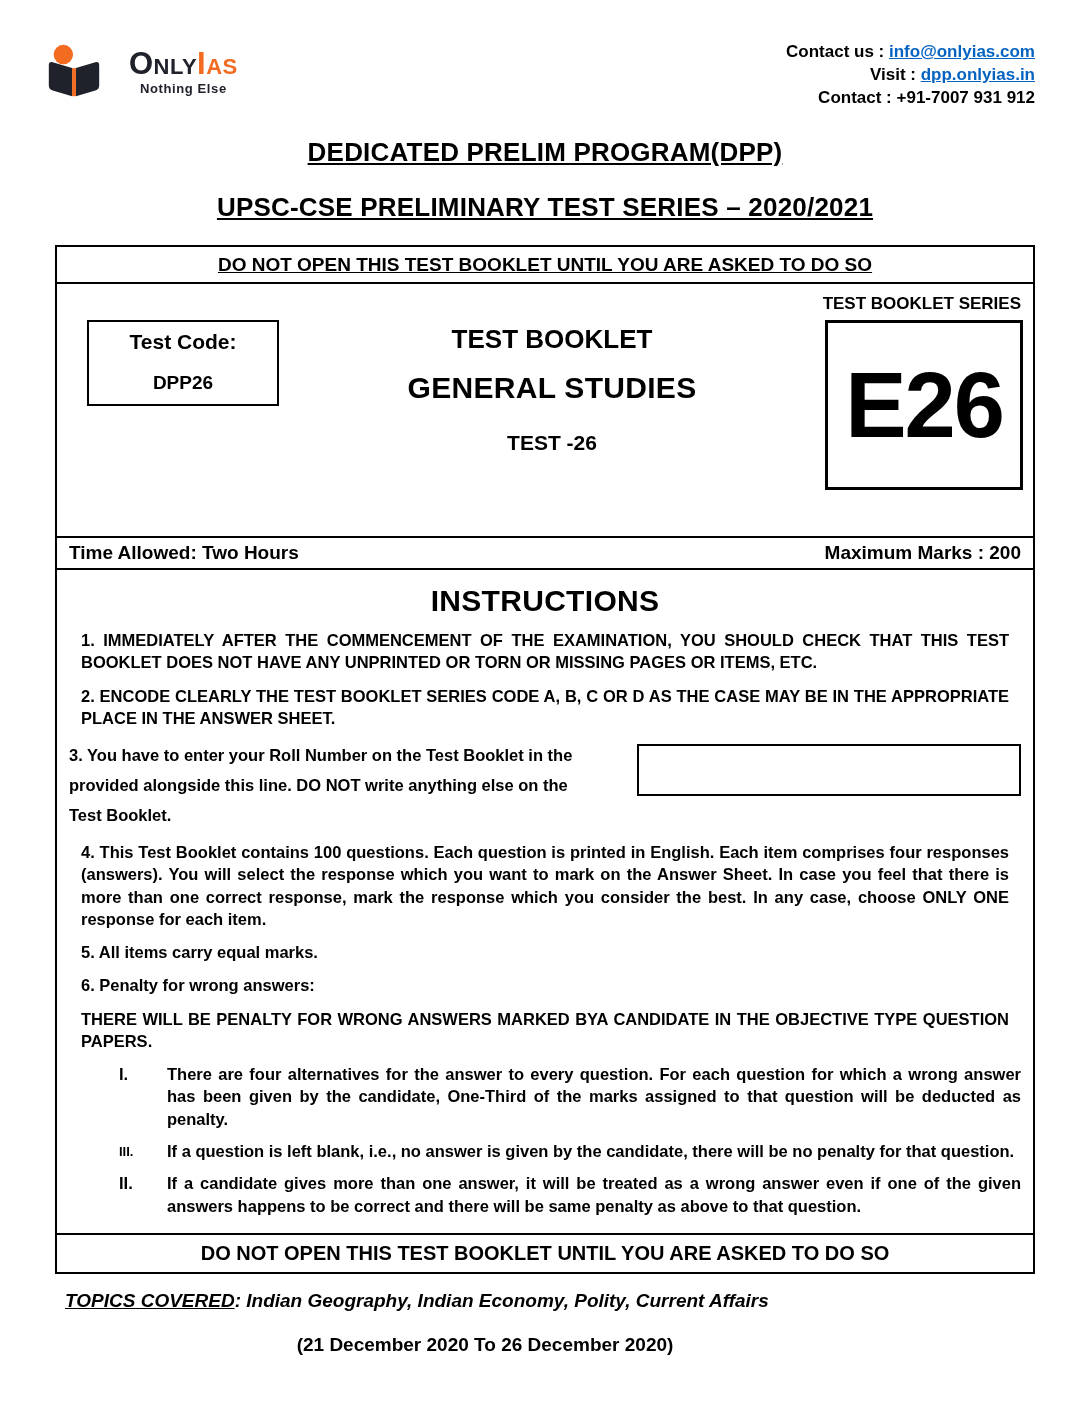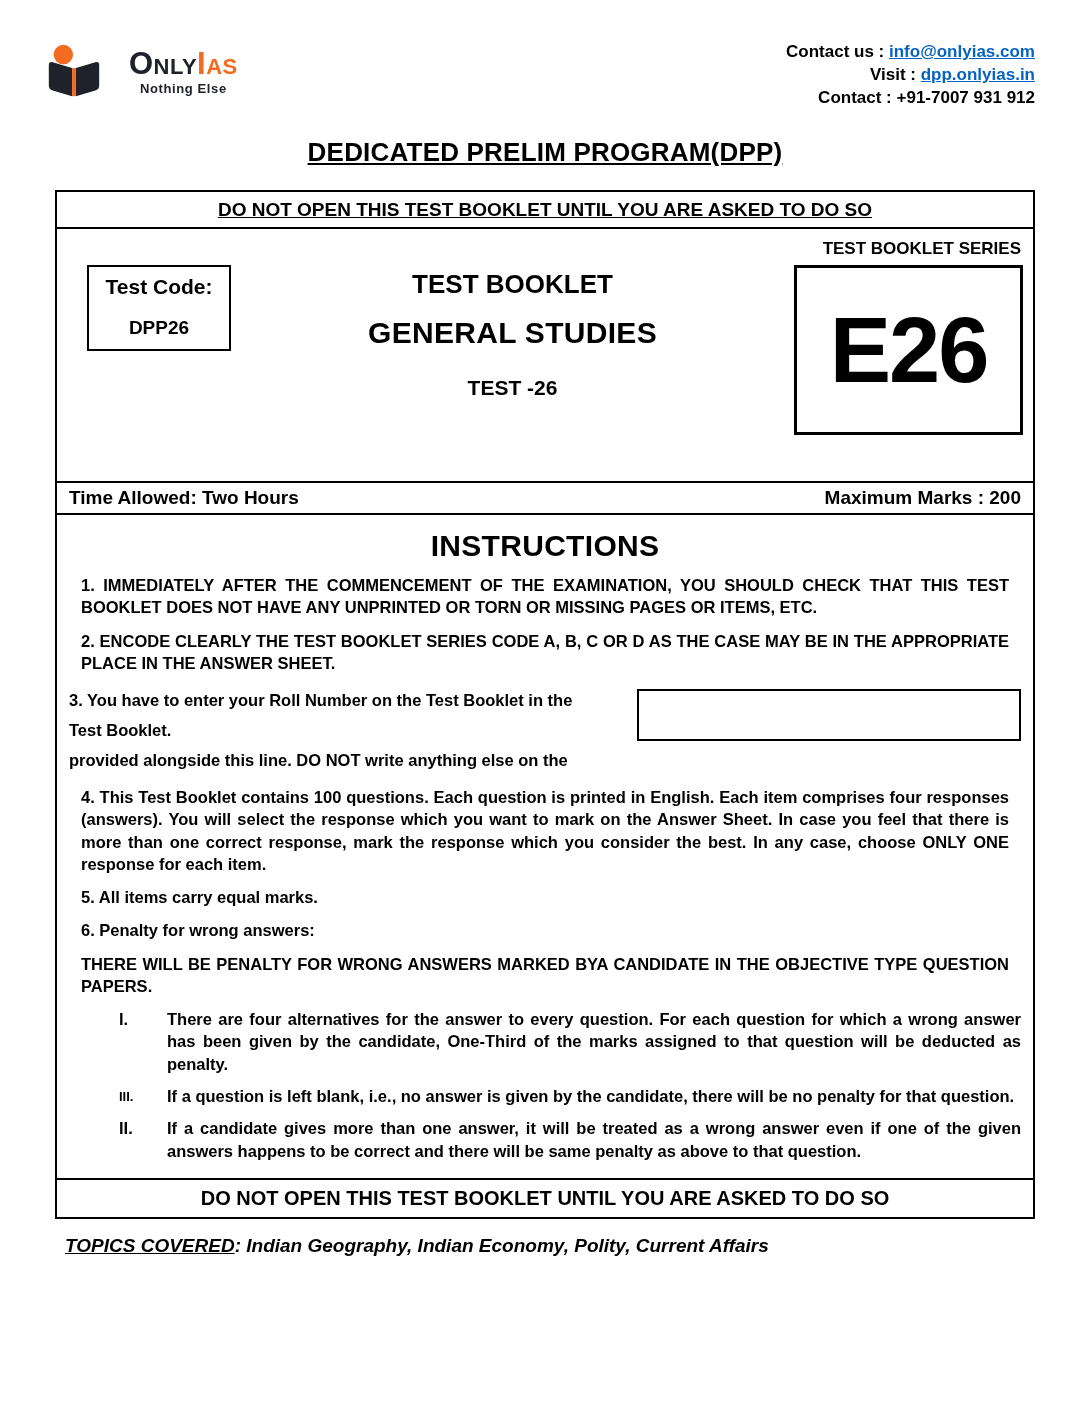--- a/index.html
+++ b/index.html
@@ -26,28 +26,28 @@
 
   
   .title-main { text-align:center; font-size:26px; text-decoration:underline; margin-top:28px; letter-spacing:0.2px; }
   .title-sub  { text-align:center; font-size:26px; text-decoration:underline; margin-top:24px; letter-spacing:0.2px; }
 
   
   .booklet-box { border:2px solid #000; margin-top:22px; }
   .dno-top { text-align:center; font-size:19px; text-decoration:underline; padding:7px 10px 6px; border-bottom:2px solid #000; }
   .series-label { text-align:right; font-size:17px; padding:10px 12px 0; }
   .code-row { display:flex; align-items:flex-start; padding:6px 10px 0 30px; min-height:222px; }
-  .test-code-box { border:2px solid #000; width:144px; min-height:86px; text-align:center; padding:8px 4px; }
+  .test-code-box { border:2px solid #000; width:192px; min-height:86px; text-align:center; padding:8px 4px; }
   .test-code-box .tc-label { font-size:21px; }
   .test-code-box .tc-value { font-size:19px; margin-top:18px; }
   .center-titles { flex:1; text-align:center; padding-top:4px; }
   .ct-booklet { font-size:26px; }
   .ct-subject { font-size:30px; margin-top:16px; letter-spacing:0.3px; }
   .ct-testno  { font-size:21px; margin-top:26px; }
-  .e26-box { border:3px solid #000; width:229px; height:170px; display:flex; align-items:center; justify-content:center; }
+  .e26-box { border:3px solid #000; width:198px; height:170px; display:flex; align-items:center; justify-content:center; }
   .e26-box .code { font-size:92px; font-weight:800; letter-spacing:-2px; line-height:1; }
 
   .time-row { border-top:2px solid #000; border-bottom:2px solid #000; display:flex; justify-content:space-between; font-size:19px; padding:4px 12px; }
 
   .inst-heading { text-align:center; font-size:30px; margin:14px 0 10px; letter-spacing:0.3px; }
 
   .inst-p { font-size:16.5px; line-height:1.35; text-align:justify; padding:0 12px; margin:11px 12px; }
 
   
   .item3 { display:flex; padding:0 12px; margin:11px 0 6px; }
@@ -95,20 +95,21 @@
       <div>
         <span>Visit : </span><a href="#">dpp.onlyias.in</a>
       </div>
       <div>
         <span>Contact : </span><span>+91-7007 931 912</span>
       </div>
     </div>
   </div>
 
   <div class="title-main">DEDICATED PRELIM PROGRAM(DPP)</div>
+  <div class="title-sub">UPSC-CSE PRELIMINARY TEST SERIES – 2020/2021</div>
 
   <div class="booklet-box">
 
     <div class="dno-top">DO NOT OPEN THIS TEST BOOKLET UNTIL YOU ARE ASKED TO DO SO</div>
 
     <div class="series-label">TEST BOOKLET SERIES</div>
 
     <div class="code-row">
       <div class="test-code-box">
         <div class="tc-label">Test Code:</div>
@@ -130,22 +131,22 @@
     </div>
 
     <div class="inst-heading">INSTRUCTIONS</div>
 
     <p class="inst-p">1. IMMEDIATELY AFTER THE COMMENCEMENT OF THE EXAMINATION, YOU SHOULD CHECK THAT  THIS TEST BOOKLET DOES NOT HAVE ANY UNPRINTED OR TORN OR MISSING PAGES OR ITEMS, ETC.</p>
     <p class="inst-p">2. ENCODE CLEARLY THE TEST BOOKLET SERIES CODE A, B, C OR D AS THE CASE MAY BE IN THE APPROPRIATE PLACE IN THE ANSWER SHEET.</p>
 
     <div class="item3">
       <div class="item3-text">
         <div>3. You have to enter your Roll Number on the Test Booklet in the</div>
+        <div>provided alongside this line. DO NOT write anything else on the</div>
         <div>Test Booklet.</div>
-        <div>provided alongside this line. DO NOT write anything else on the</div>
       </div>
       <div class="rollbox-wrap">
         <div class="rollbox"></div>
       </div>
     </div>
 
     <p class="inst-p">4. This Test Booklet contains 100 questions. Each question is printed in English. Each item comprises four responses (answers). You will select the response which you want to mark on the Answer Sheet. In case you feel that there is more than one correct response, mark the response which you consider the best. In any case, choose ONLY ONE response for each item.</p>
     <p class="inst-p">5. All items carry equal marks.</p>
     <p class="inst-p">6. Penalty for wrong answers:</p>
     <p class="inst-p">THERE WILL BE PENALTY FOR WRONG ANSWERS MARKED BYA CANDIDATE IN THE OBJECTIVE TYPE QUESTION PAPERS.</p>
@@ -163,14 +164,15 @@
       <span class="txt">If a candidate gives more than one answer, it will be treated as a wrong answer even if one of the given answers happens to be correct and there will be same penalty as above to that question.</span>
     </div>
 
     <div class="dno-bottom">DO NOT OPEN THIS TEST BOOKLET UNTIL YOU ARE ASKED TO DO SO</div>
 
   </div>
 
   <div class="topics-line">
     <span class="label">TOPICS COVERED</span><span>: Indian Geography, Indian Economy, Polity, Current Affairs</span>
   </div>
+  <div class="date-range">(21 December 2020 To 26 December 2020)</div>
 
 </div>
 
 </body></html>

